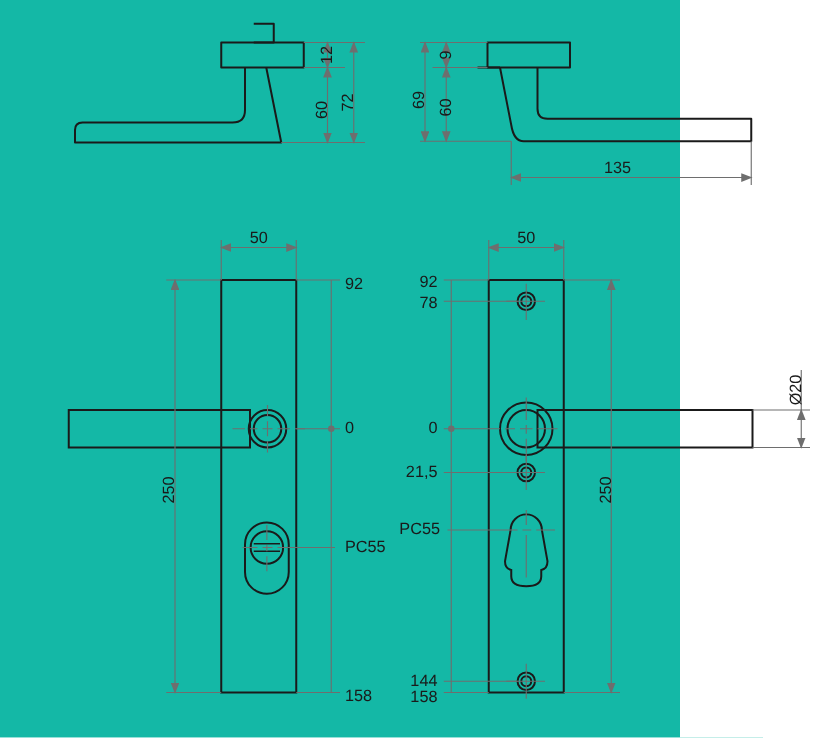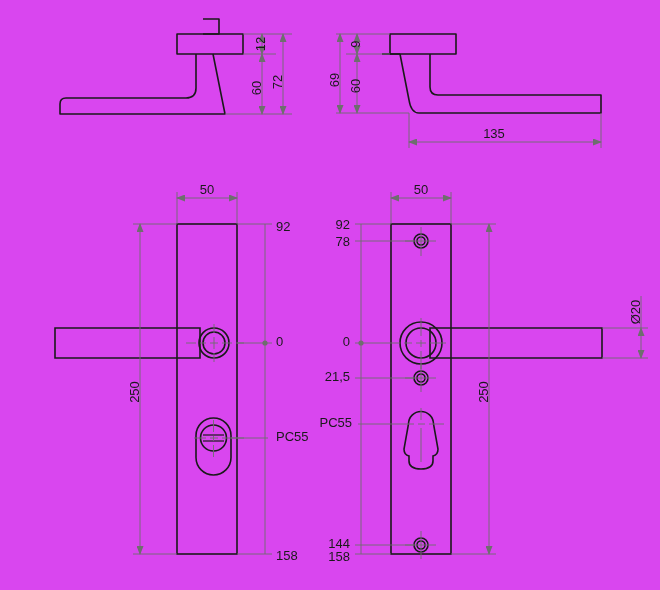--- a/index.html
+++ b/index.html
@@ -2,21 +2,21 @@
 <html><head>
 <meta charset="utf-8">
 <title>Door Handle Technical Drawing</title>
 <style>
   html,body{margin:0;padding:0;background:#ffffff;}
   body{
     width:660px;height:590px;overflow:hidden;
     font-family:"Liberation Sans", sans-serif;
     color:#1a1a1a;
   }
-  #sheet{position:relative;width:660px;height:590px;background:#d946ef;}
+  #sheet{position:relative;width:544px;height:590px;background:#14b8a6;}
   #sheet svg{display:block;}
   .dimtext{
     font-family:"Liberation Sans", sans-serif;
     font-size:13px;
     fill:#1a1a1a;
   }
 </style>
 </head>
 <body>
 

